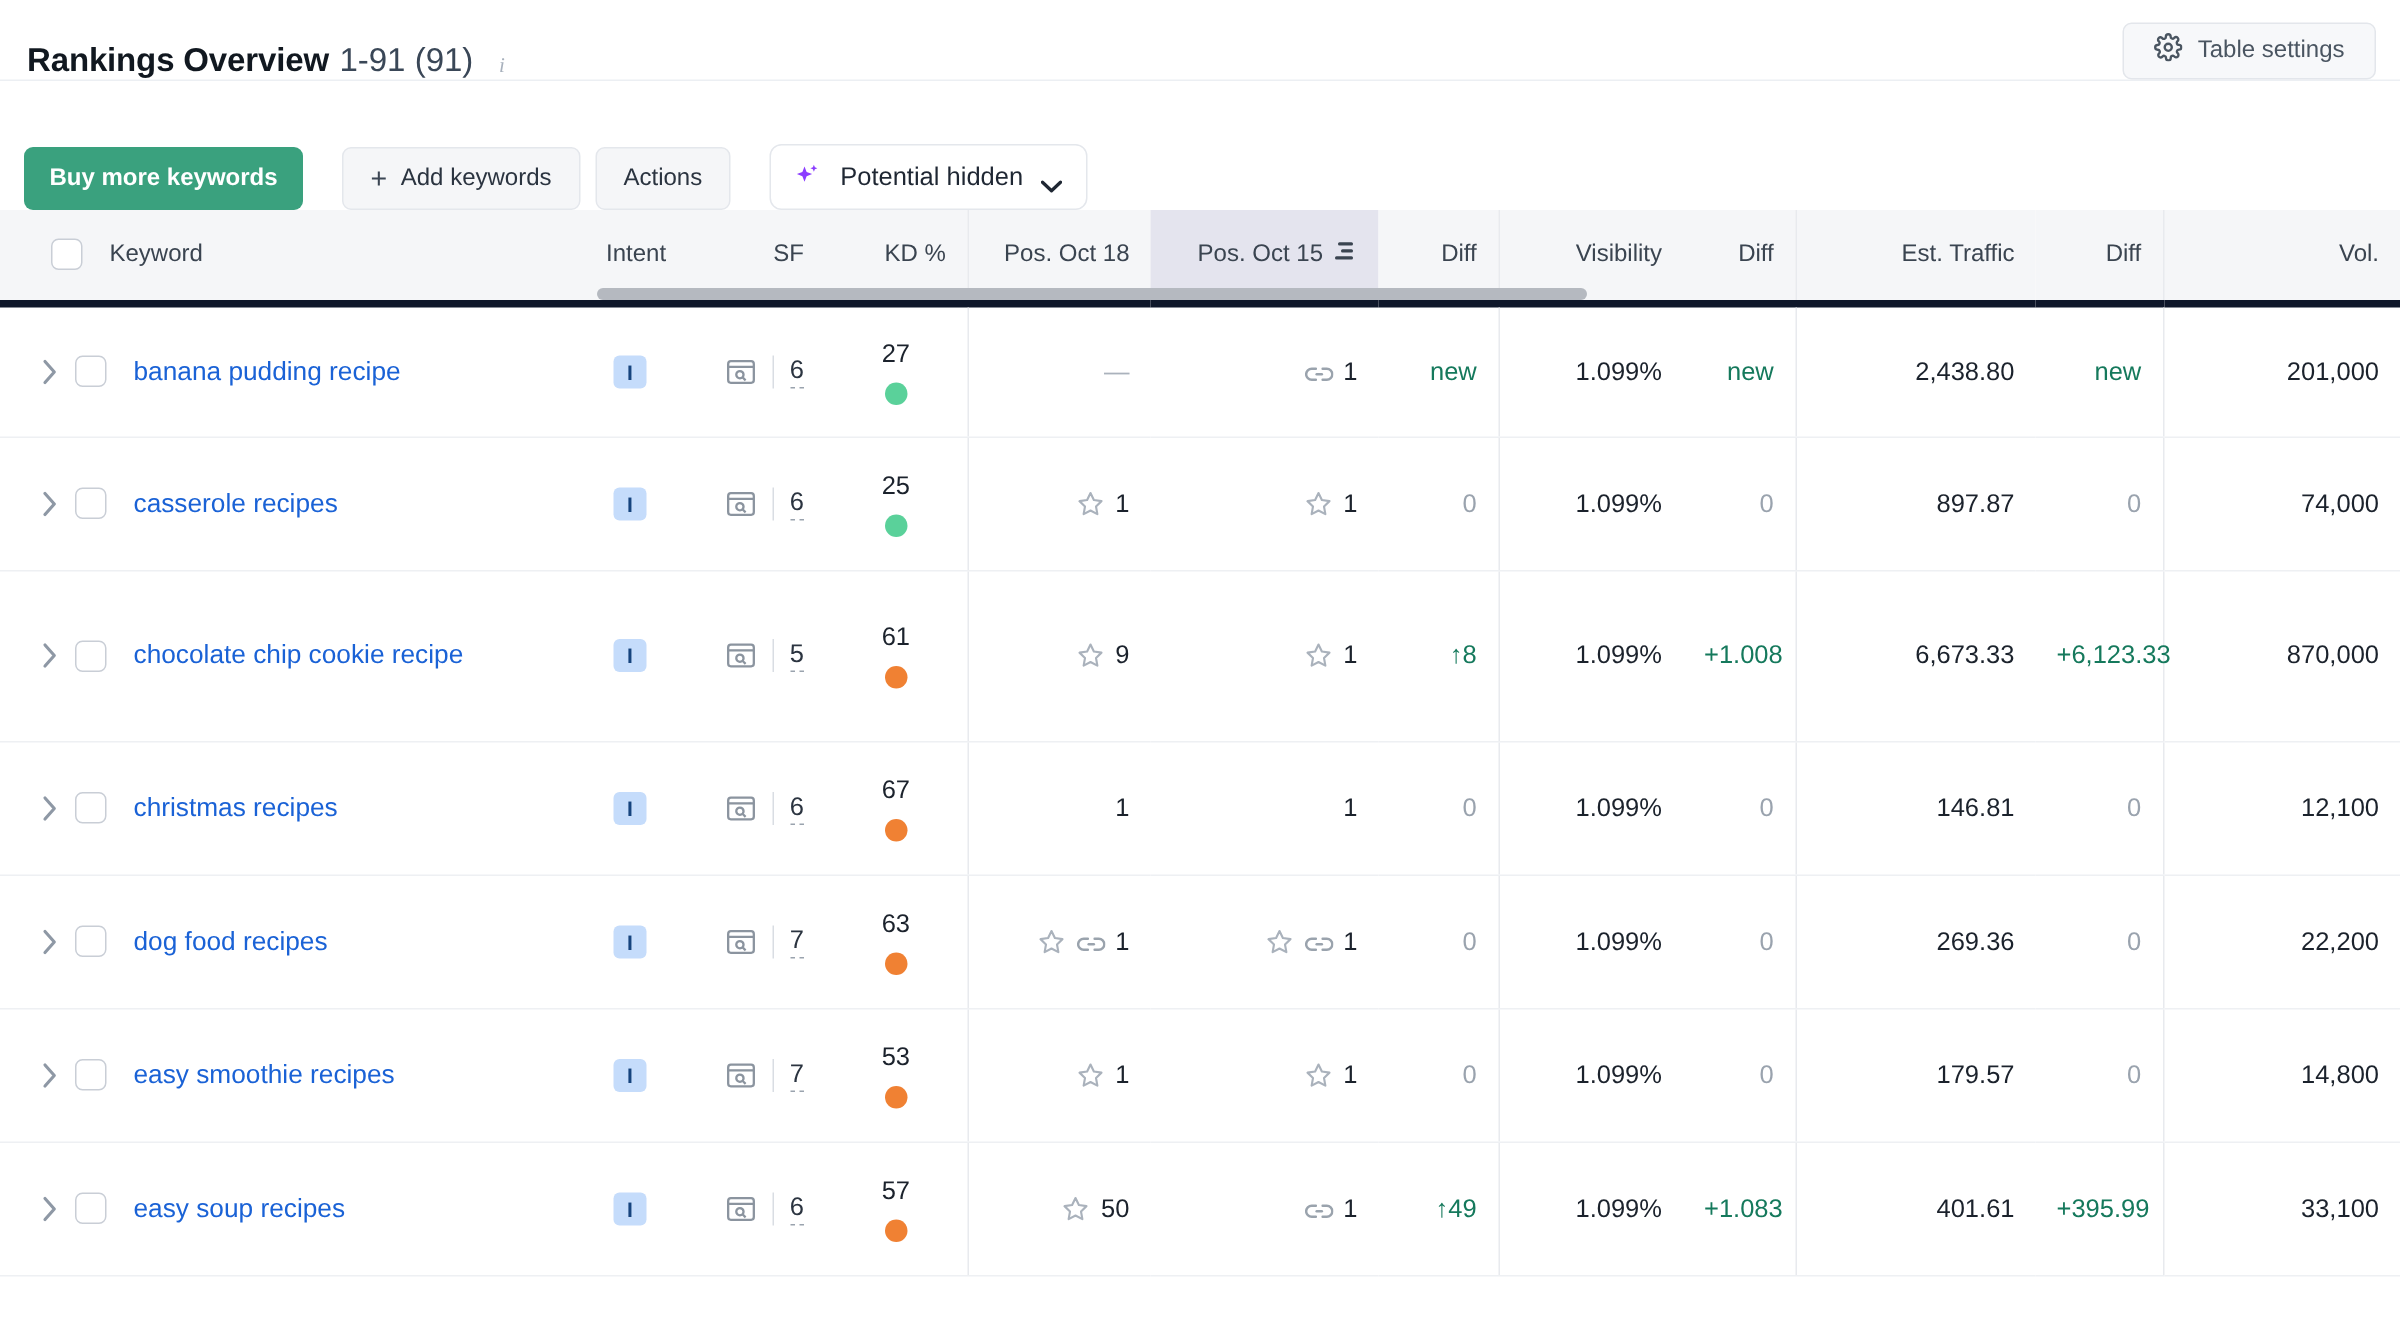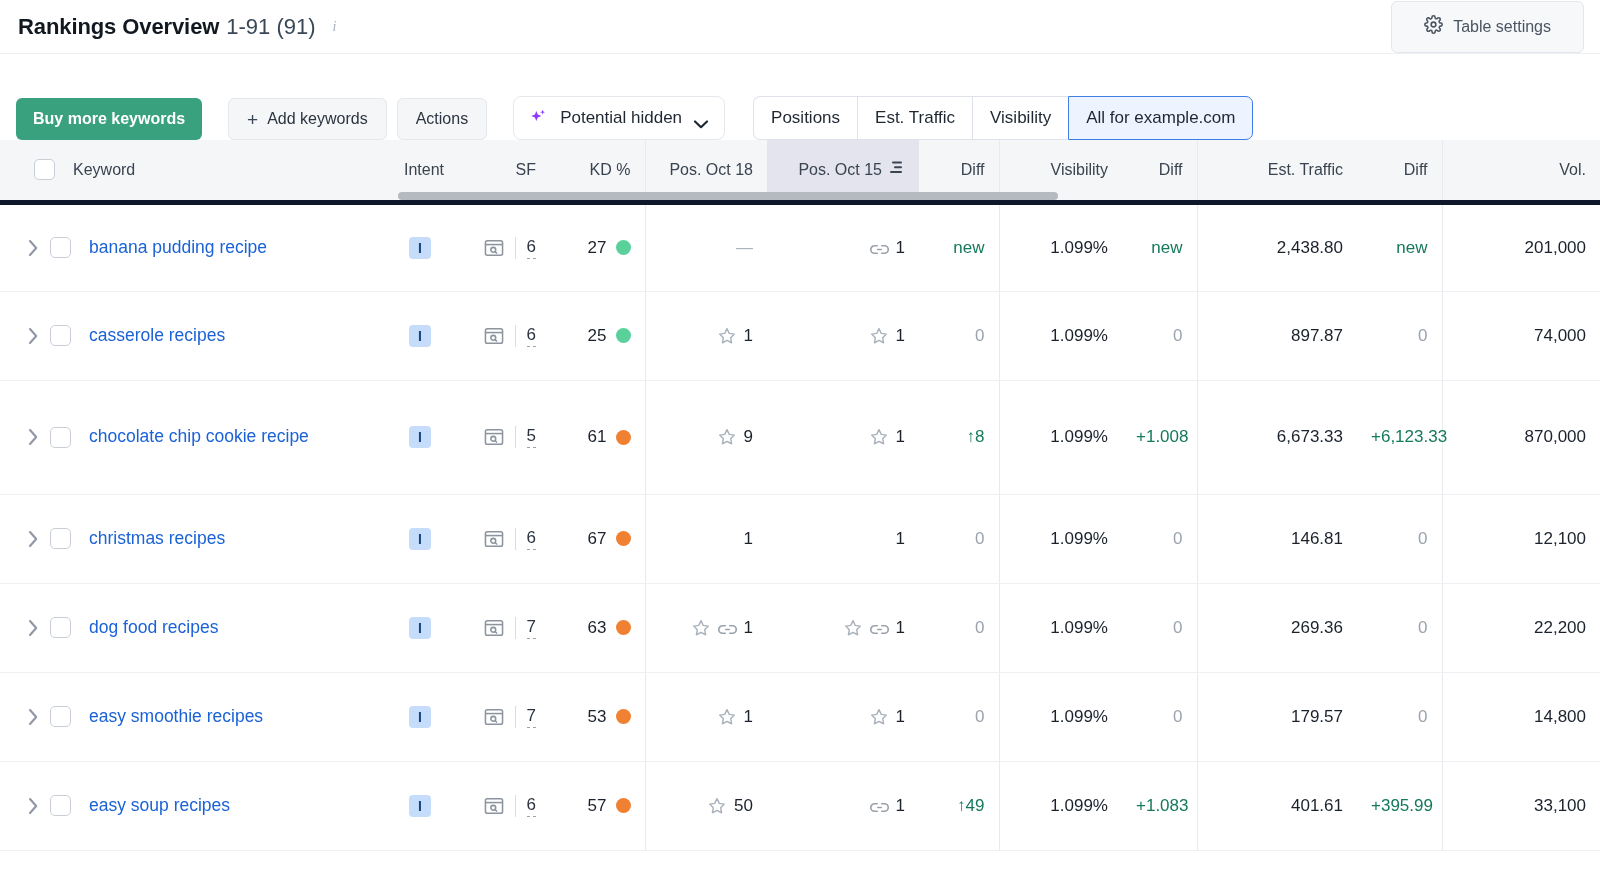--- a/index.html
+++ b/index.html
@@ -9,36 +9,36 @@
     background:#ffffff;
     font-family:"Liberation Sans", sans-serif;
     color:#222b35;
     overflow:hidden;
     -webkit-font-smoothing:antialiased;
   }
 
   
   .topbar {
     height:54px;
-    display:flex; align-items:center;
+    display:flex; align-items:flex-end;
     padding:0 16px 0 18px;
     border-bottom:1px solid #eceff3;
   }
   .page-title { font-size:22px; font-weight:700; color:#111820; letter-spacing:-.1px; }
   .page-range { font-size:22px; font-weight:400; color:#3a4757; margin-left:7px; }
   .info-icon {
     margin-left:11px; width:16px; height:16px; display:inline-flex;
     align-items:center; justify-content:center;
     color:#a8b1bd; font-size:14px; font-style:italic; font-family:"Liberation Serif", serif;
     cursor:pointer;
   }
   .spacer { flex:1; }
   .table-settings {
     display:flex; align-items:center; gap:10px;
-    height:52px; padding:0 32px;
+    height:38px; padding:0 20px;
     border:1px solid #e3e6eb; border-radius:6px;
     background:#f7f8fa; color:#4a5561;
     font-size:16px; cursor:pointer;
   }
 
   
   .toolbar {
     height:86px; display:flex; align-items:flex-end;
     padding:0 16px 0 16px; gap:10px;
   }
@@ -123,21 +123,21 @@
   }
 
   .sfcell { display:flex; align-items:center; justify-content:flex-end; gap:0; }
   .sf-icon { color:#8b949f; width:20px; height:18px; }
   .sf-div { width:1px; height:22px; background:#d9dde3; margin:0 11px; }
   .sf-num {
     font-size:17px; color:#2b3440;
     border-bottom:1px dashed #9aa3ae; padding-bottom:1px;
   }
 
-  .kdcell { display:flex; align-items:center; justify-content:flex-end; gap:9px; }
+  .kdcell { display:flex; align-items:center; justify-content:flex-end; gap:9px;flex-direction:column; }
   .kddot { width:15px; height:15px; border-radius:50%; flex:0 0 15px; }
 
   .poscell { display:flex; align-items:center; justify-content:flex-end; gap:7px; }
   .star { width:20px; height:20px; color:#aab2bc; }
   .link-ic { width:19px; height:13px; color:#9aa3ad; }
   .dash { color:#aab2bc; }
 
   .g { color:#15795c; }
   .zero { color:#9aa3ae; }
 </style>
@@ -175,26 +175,20 @@
         <path d="M10 3.5l1.7 4.4 4.4 1.7-4.4 1.7L10 15.7l-1.7-4.4L3.9 9.6l4.4-1.7z"></path>
         <path d="M17.5 2.2l.8 2 2 .8-2 .8-.8 2-.8-2-2-.8 2-.8z"></path>
       </svg>
     </span>
     <span>Potential hidden</span>
     <span class="chev">
       <svg width="14" height="9" viewBox="0 0 14 9" fill="none" stroke="currentColor" stroke-width="2.2" stroke-linecap="round" stroke-linejoin="round">
         <path d="M1 1.5L7 7.2l6-5.7"></path>
       </svg>
     </span>
-  </div>
-  <div class="seg">
-    <div class="seg-item">Positions</div>
-    <div class="seg-item">Est. Traffic</div>
-    <div class="seg-item">Visibility</div>
-    <div class="seg-item active">All for example.com</div>
   </div>
 </div>
 
 <div class="tablewrap">
   <table class="grid">
     <colgroup>
       <col style="width:390px">
         <col style="width:60px">
         <col style="width:100px">
         <col style="width:95px">

